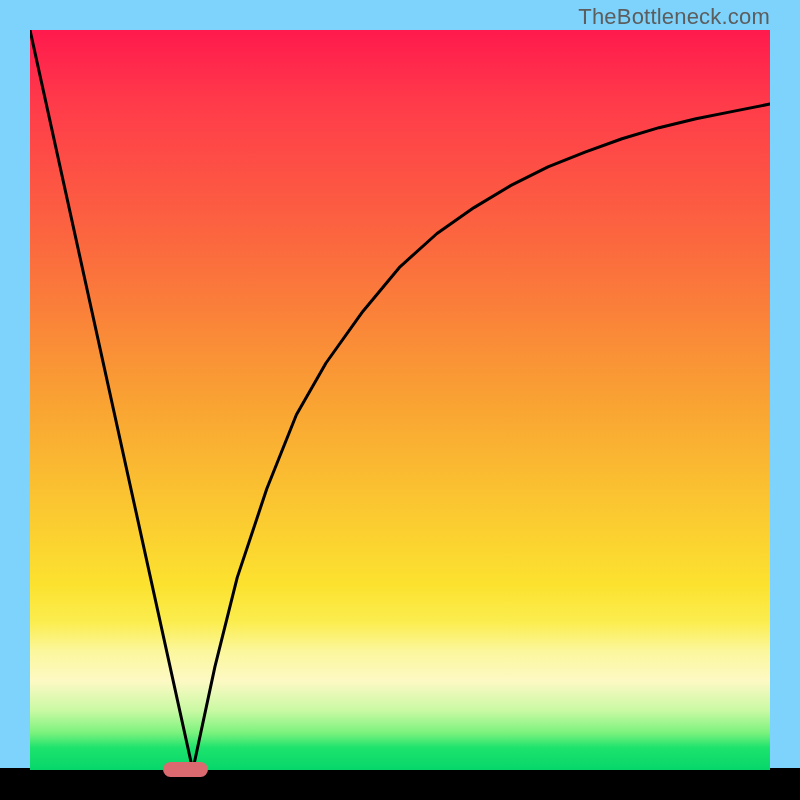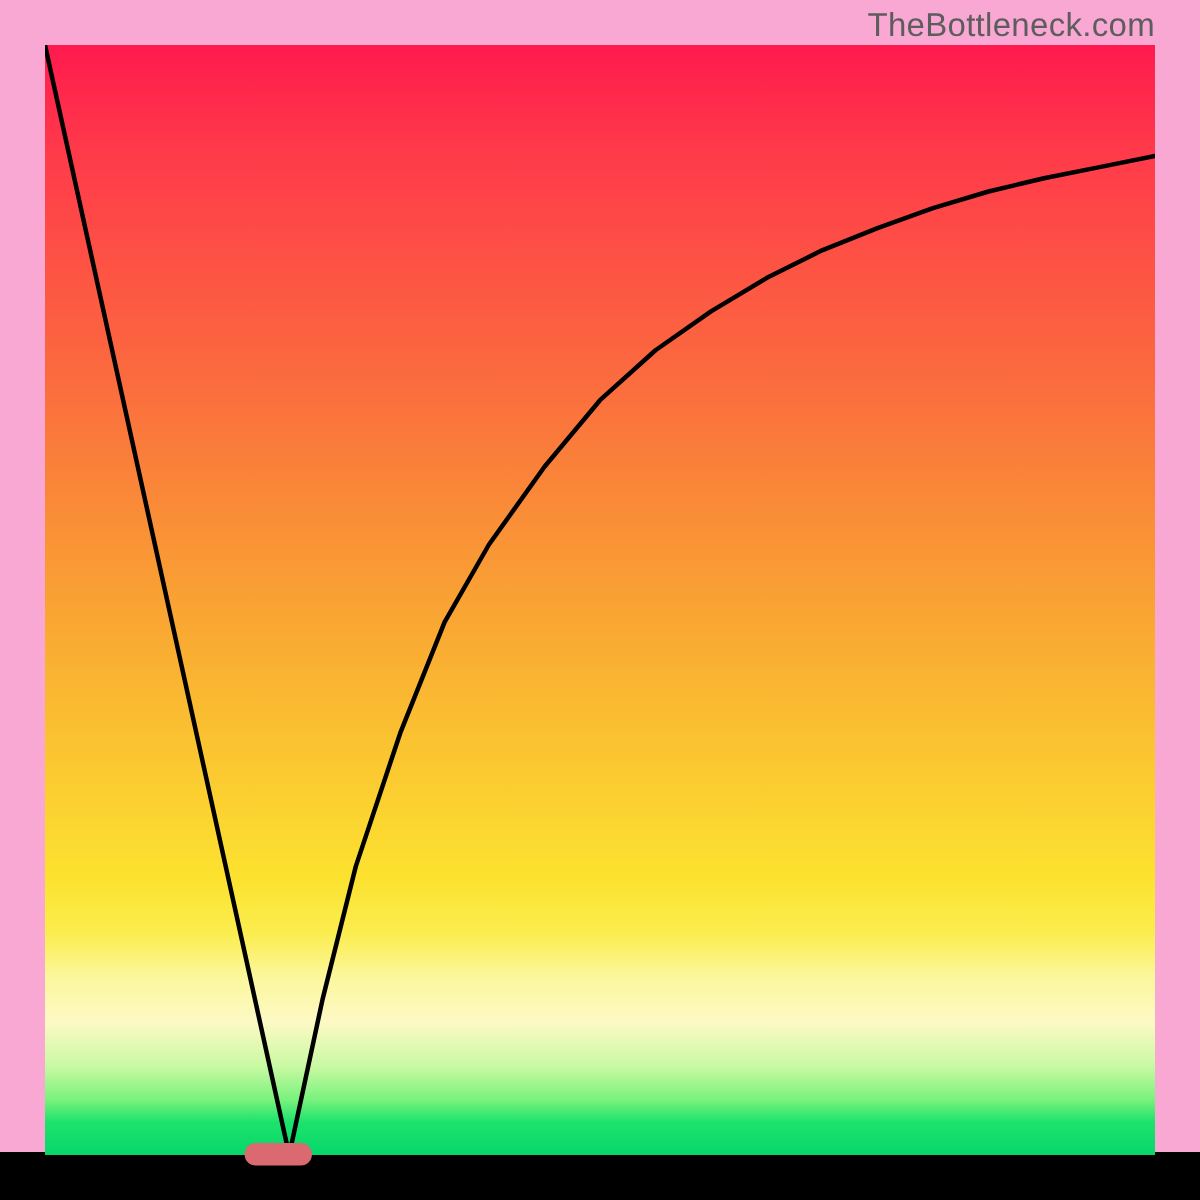--- a/index.html
+++ b/index.html
@@ -10,21 +10,21 @@
     background: #000;
     overflow: hidden;
     font-family: Arial, Helvetica, sans-serif;
   }
   .frame {
     position: absolute;
     top: 0;
     left: 0;
     width: 800px;
     height: 768px;
-    background: #f9a8d4;
+    background: #7dd3fc;
   }
   .plot-area {
     position: absolute;
     top: 30px;
     left: 30px;
     width: 740px;
     height: 740px;
   }
   .gradient-bg {
     position: absolute;

